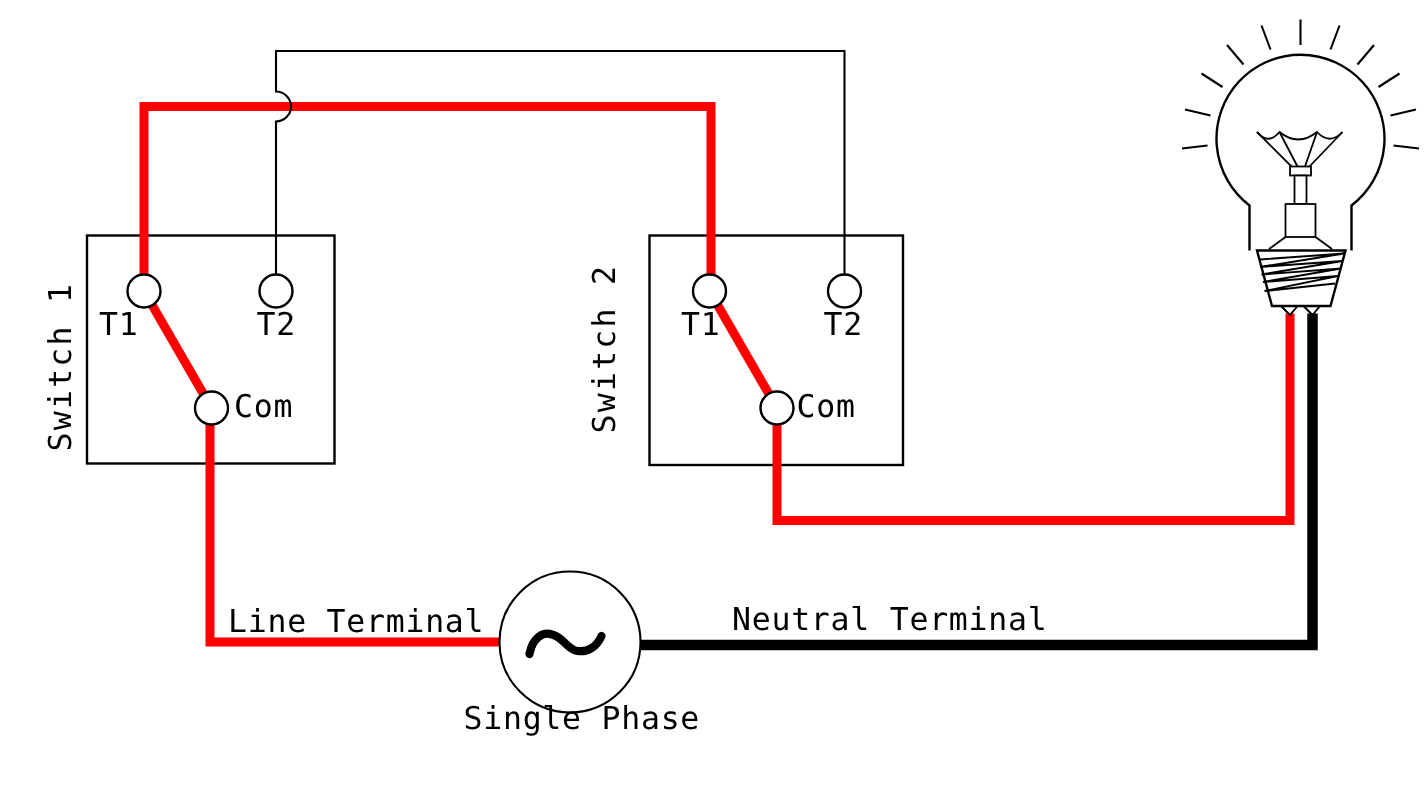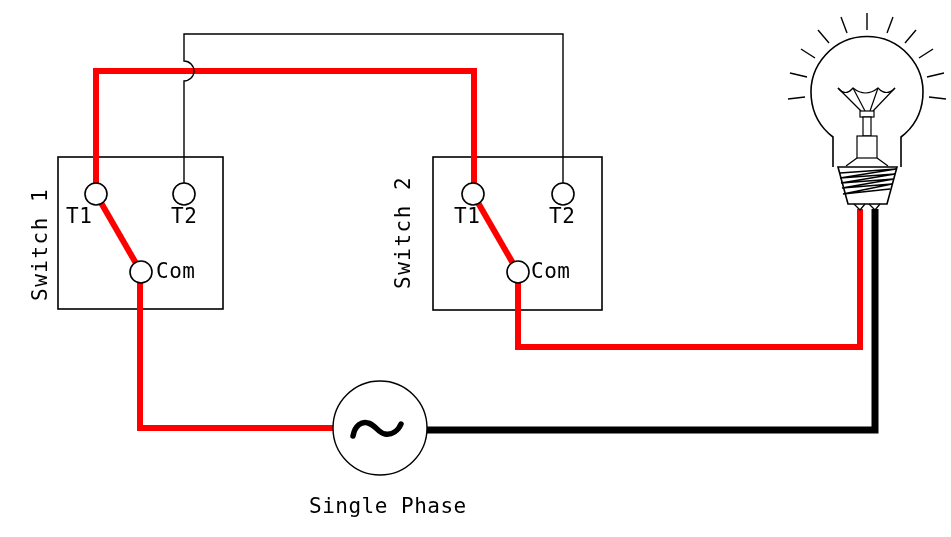--- a/index.html
+++ b/index.html
@@ -110,14 +110,16 @@
   <div class="lbl rot" style="left:393px;top:289px">Switch 2</div>
 
   <div class="lbl" style="left:66px;top:206px">T1</div>
   <div class="lbl" style="left:171px;top:206px">T2</div>
   <div class="lbl" style="left:156px;top:261px">Com</div>
 
   <div class="lbl" style="left:454px;top:206px">T1</div>
   <div class="lbl" style="left:549px;top:206px">T2</div>
   <div class="lbl" style="left:531px;top:261px">Com</div>
 
-  <div class="lbl" style="left:309px;top:496px">Single Phase</div>
+  <div class="lbl" style="left:152px;top:404px">Line Terminal</div>
+  <div class="lbl" style="left:488px;top:403px">Neutral Terminal</div>
+  <div class="lbl" style="left:309px;top:469px">Single Phase</div>
 </div>
 
 </body></html>

